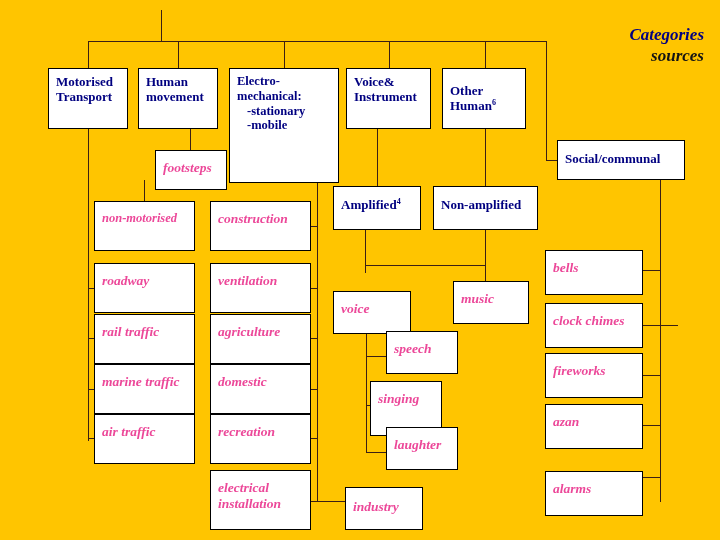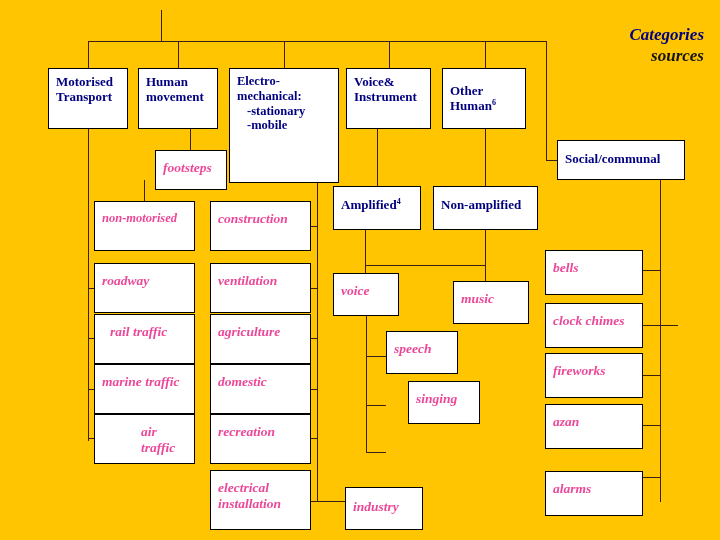--- a/index.html
+++ b/index.html
@@ -144,27 +144,27 @@
   <div class="ln h" style="left:88px; top:389px; width:6px;"></div>
   <div class="ln h" style="left:88px; top:438px; width:6px;"></div>
 
   <div class="box leaf" style="left:94px; top:201px; width:101px; height:50px;">
     <span class="lbl" style="top:9px; font-size:12.5px;">non-motorised</span>
   </div>
   <div class="box leaf" style="left:94px; top:263px; width:101px; height:50px;">
     <span class="lbl" style="top:9px;">roadway</span>
   </div>
   <div class="box leaf" style="left:94px; top:314px; width:101px; height:50px;">
-    <span class="lbl" style="top:9px;margin-left:8px;">rail traffic</span>
+    <span class="lbl" style="top:9px;">rail traffic</span>
   </div>
   <div class="box leaf" style="left:94px; top:364px; width:101px; height:50px;">
     <span class="lbl" style="top:9px;">marine traffic</span>
   </div>
   <div class="box leaf" style="left:94px; top:414px; width:101px; height:50px;">
-    <span class="lbl" style="top:9px;margin-left:39px;">air traffic</span>
+    <span class="lbl" style="top:9px;">air traffic</span>
   </div>
 
   <div class="ln v" style="left:317px; top:183px; height:318px;"></div>
   <div class="ln h" style="left:311px; top:226px; width:6px;"></div>
   <div class="ln h" style="left:311px; top:288px; width:6px;"></div>
   <div class="ln h" style="left:311px; top:338px; width:6px;"></div>
   <div class="ln h" style="left:311px; top:389px; width:6px;"></div>
   <div class="ln h" style="left:311px; top:438px; width:6px;"></div>
   <div class="ln h" style="left:311px; top:501px; width:6px;"></div>
   <div class="ln h" style="left:317px; top:501px; width:28px;"></div>
@@ -205,37 +205,40 @@
   <div class="box cat" style="left:433px; top:186px; width:105px; height:44px;">
     <span class="lbl" style="top:10px;">Non-amplified</span>
   </div>
 
   <div class="ln v" style="left:365px; top:230px; height:35px;"></div>
   <div class="ln v" style="left:485px; top:230px; height:35px;"></div>
   <div class="ln h" style="left:365px; top:265px; width:120px;"></div>
   <div class="ln v" style="left:365px; top:265px; height:8px;"></div>
   <div class="ln v" style="left:485px; top:265px; height:16px;"></div>
 
-  <div class="box leaf" style="left:333px; top:273px; width:66px; height:43px;">
+  <div class="box leaf" style="left:333px; top:291px; width:78px; height:43px;">
     <span class="lbl" style="top:9px;">voice</span>
   </div>
   <div class="box leaf" style="left:453px; top:281px; width:76px; height:43px;">
     <span class="lbl" style="top:9px;">music</span>
   </div>
 
   <div class="ln v" style="left:366px; top:316px; height:136px;"></div>
   <div class="ln h" style="left:366px; top:356px; width:20px;"></div>
   <div class="ln h" style="left:366px; top:405px; width:20px;"></div>
   <div class="ln h" style="left:366px; top:452px; width:20px;"></div>
 
   <div class="box leaf" style="left:386px; top:331px; width:72px; height:43px;padding-left:30px;">
     <span class="lbl" style="top:9px;">speech</span>
   </div>
-  <div class="box leaf" style="left:408px; top:381px; width:72px; height:43px;">
+  <div class="box leaf" style="left:370px; top:381px; width:72px; height:55px;">
     <span class="lbl" style="top:9px;">singing</span>
+  </div>
+  <div class="box leaf" style="left:386px; top:427px; width:72px; height:43px;">
+    <span class="lbl" style="top:9px;">laughter</span>
   </div>
 
   <div class="ln v" style="left:660px; top:180px; height:322px;"></div>
   <div class="ln h" style="left:643px; top:270px; width:18px;"></div>
   <div class="ln h" style="left:643px; top:325px; width:35px;"></div>
   <div class="ln h" style="left:643px; top:375px; width:18px;"></div>
   <div class="ln h" style="left:643px; top:425px; width:18px;"></div>
   <div class="ln h" style="left:643px; top:477px; width:18px;"></div>
 
   <div class="box leaf" style="left:545px; top:250px; width:98px; height:45px;">

